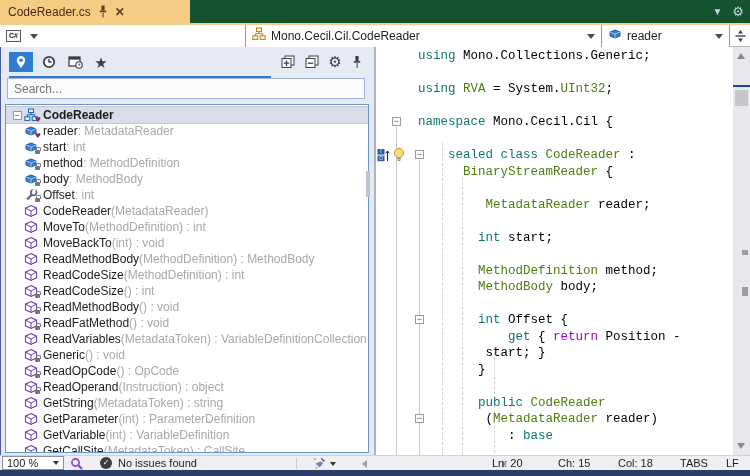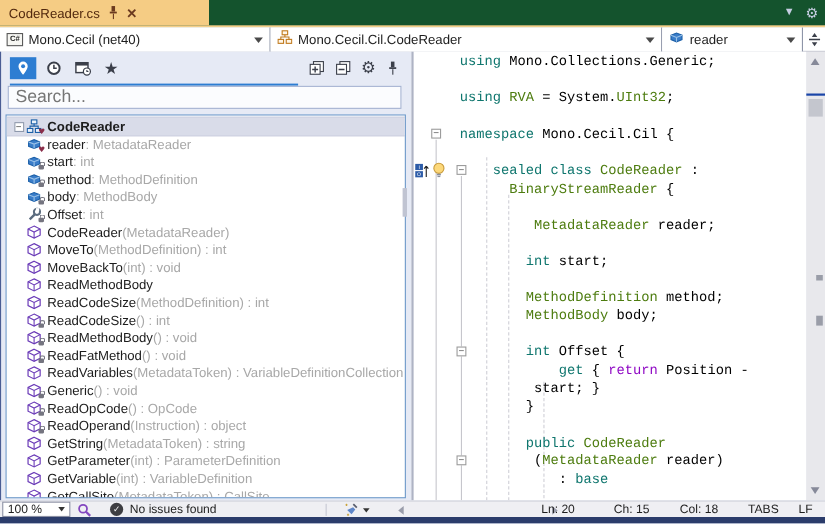--- a/index.html
+++ b/index.html
@@ -28,21 +28,21 @@
   .split-btn { flex:1; display:flex; align-items:center; justify-content:center; background:#FFFFFF; }
 
   
   .sidepanel { position:absolute; left:0; top:47px; width:372px; height:408px; background:#E6EAF5; border-left:1px solid #4A5D94; }
   .ptoolbar { position:absolute; left:0; top:5px; width:372px; height:20px; }
   .pt-ico { position:absolute; top:0; width:24px; height:20px; display:flex; align-items:center; justify-content:center; }
   .pt-ico.active { background:#2D7DD2; }
   .pt-underline { position:absolute; left:8px; top:24px; width:262px; height:2px; background:#2D7DD2; }
   .star-glyph { font-size:15px; color:#3B3F4A; line-height:15px; }
   .gear-glyph { font-size:15px; color:#3B3F4A; line-height:16px; }
-  .searchbox { position:absolute; left:6px; top:31px; width:358px; height:21px; background:#FBFCFE; border:1px solid #A3B1D1; font-size:16px; color:#767676; padding:6px 6px; font-family:"Liberation Sans",sans-serif; }
+  .searchbox { position:absolute; left:6px; top:31px; width:358px; height:21px; background:#FBFCFE; border:1px solid #A3B1D1; font-size:12px; color:#767676; padding:6px 6px; font-family:"Liberation Sans",sans-serif; }
   .searchbox::placeholder { color:#767676; }
 
   .tree { position:absolute; left:4px; top:57px; width:364px; height:349px; background:#FFFFFF; border:1px solid #6A96C8; overflow:hidden; padding-top:2px; }
   .trow { height:16px; display:flex; align-items:center; white-space:nowrap; position:relative; padding-left:4px; }
   .trow.sel { background:#D9DCE9; outline:1px solid #C2C6DA; }
   .texp { width:14px; height:16px; display:flex; align-items:center; justify-content:center; flex:none; }
   .texp .box { width:9px; height:9px; border:1px solid #8E98AC; background:#fff; font-size:9px; line-height:6px; color:#444; text-align:center; }
   .ticon { width:17px; height:14px; position:relative; flex:none; margin-right:2px; }
   .ticon svg { display:block; }
   .bdg { position:absolute; right:0; bottom:-1px; }
@@ -113,21 +113,20 @@
   </div>
   <div class="strip-icons">
     <span class="strip-chevron">▼</span>
     <span class="strip-gear">⚙</span>
   </div>
 </div>
 
 <div class="navbar">
   <div class="combo combo-project">
     <span class="np-icon">C#</span>
-    <span class="cb-label">Mono.Cecil (net40)</span>
     <span class="cb-arrow"></span>
   </div>
   <div class="combo combo-type">
     <span>
       <svg width="14" height="14" viewBox="0 0 14 14">
           <g fill="#FFF6E8" stroke="#C0791B">
             <rect x="4.5" y="1" width="5" height="3.6"></rect>
             <rect x="0.8" y="8.8" width="5" height="3.6"></rect>
             <rect x="8.2" y="8.8" width="5" height="3.6"></rect>
           </g>
@@ -325,20 +324,21 @@
       </div>
       <div class="trow">
         <span class="texp"></span>
         <span class="ticon">
           <svg width="14" height="14" viewBox="0 0 14 14">
             <path d="M7 1.5 L12.5 4.2 L12.5 9.8 L7 12.5 L1.5 9.8 L1.5 4.2 Z" fill="#FFFFFF" stroke="#6C3DB8" stroke-width="1.1"></path>
             <path d="M1.5 4.2 L7 7 L12.5 4.2 M7 7 L7 12.5" stroke="#6C3DB8" fill="none"></path>
           </svg>
         </span>
         <span class="tname">ReadMethodBody</span>
+        <span class="tsig"> (MethodDefinition) : MethodBody</span>
       </div>
       <div class="trow">
         <span class="texp"></span>
         <span class="ticon">
           <svg width="14" height="14" viewBox="0 0 14 14">
             <path d="M7 1.5 L12.5 4.2 L12.5 9.8 L7 12.5 L1.5 9.8 L1.5 4.2 Z" fill="#FFFFFF" stroke="#6C3DB8" stroke-width="1.1"></path>
             <path d="M1.5 4.2 L7 7 L12.5 4.2 M7 7 L7 12.5" stroke="#6C3DB8" fill="none"></path>
           </svg>
         </span>
         <span class="tname">ReadCodeSize</span>

